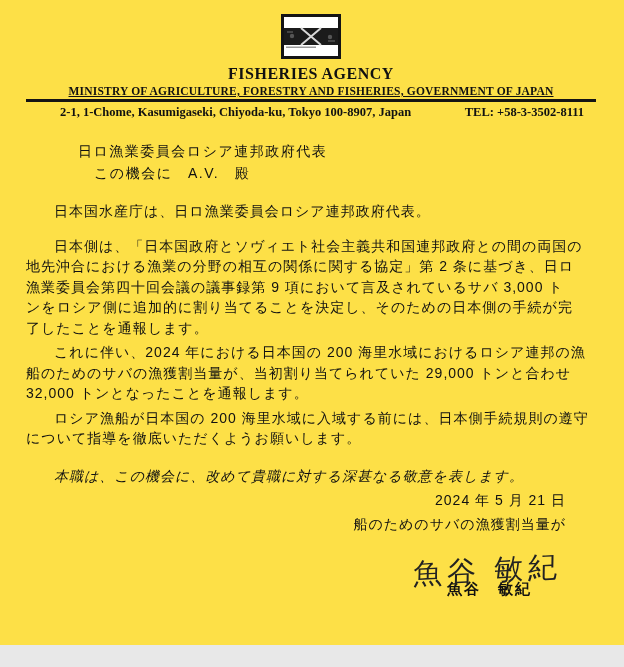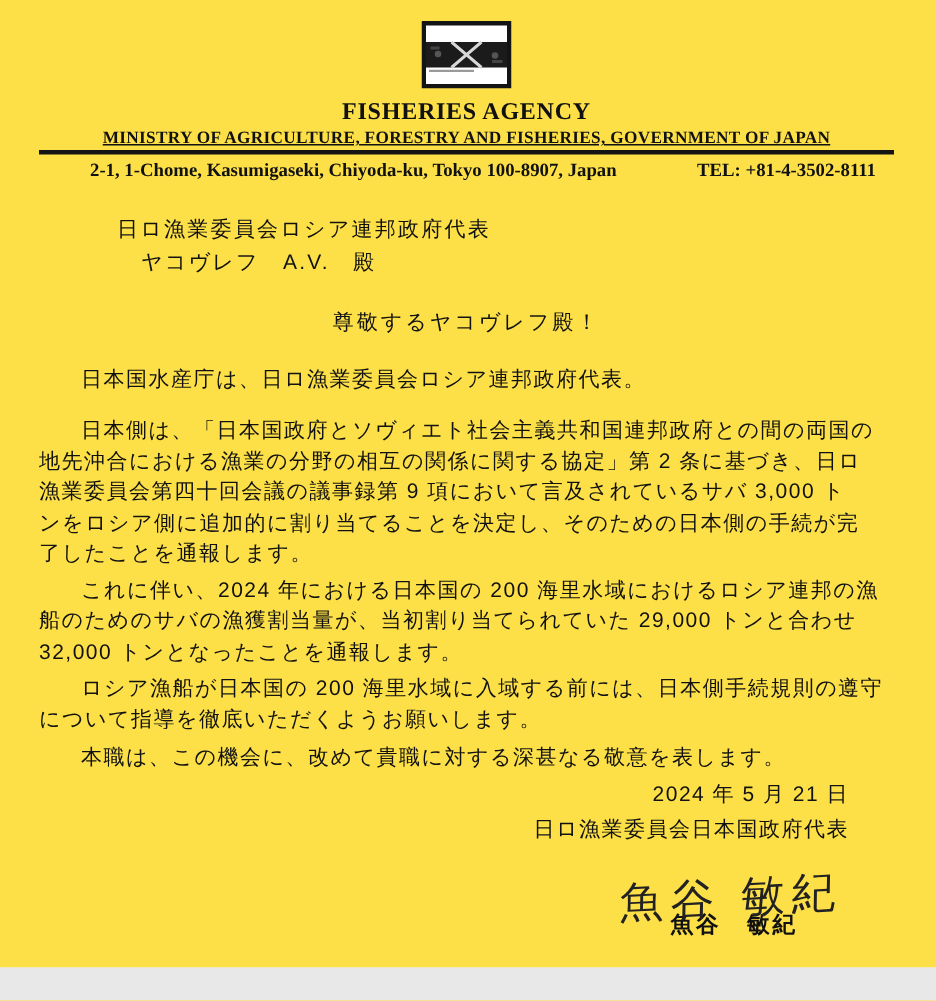--- a/index.html
+++ b/index.html
@@ -59,21 +59,21 @@
   }
   .recipient { margin-left: 52px; line-height: 22px; letter-spacing: 1.5px; }
   .recipient-name { margin-left: 16px; }
   .salutation {
     text-align: center;
     letter-spacing: 2px;
     margin-top: 19px;
   }
   .para { margin: 0 0 4px 0; white-space: pre-line; text-indent: 13px; }
   .para-first { margin-top: 17px; margin-bottom: 14px; }
-  .closing { margin-top: 5px; }
+  .closing { margin-top: 17px; font-style: italic; }
 
   
   .signoff { text-align: right; padding-right: 30px; }
   .date-line { letter-spacing: 1px; margin-bottom: 3px; }
   .sender-title { letter-spacing: 1px; }
   .handwritten {
     margin-top: 22px;
     padding-right: 4px;
     font-size: 29px;
     letter-spacing: 5px;
@@ -107,51 +107,50 @@
           <rect x="47" y="26" width="7" height="2" fill="#444"></rect>
           <rect x="5" y="32.5" width="30" height="1.5" fill="#9a9a9a"></rect>
         </svg>
       </span>
     </div>
     <div class="agency-name">FISHERIES AGENCY</div>
     <div class="ministry-line">MINISTRY OF AGRICULTURE, FORESTRY AND FISHERIES, GOVERNMENT OF JAPAN</div>
     <hr class="header-rule">
     <div class="address-row">
       <span>2-1, 1-Chome, Kasumigaseki, Chiyoda-ku, Tokyo 100-8907, Japan</span>
-      <span>TEL: +81-4-3502-8111</span>
+      <span>TEL: +58-3-3502-8111</span>
     </div>
   </div>
 
   <div class="letter">
 
     <div class="recipient">
       <div>日ロ漁業委員会ロシア連邦政府代表</div>
-      <div class="recipient-name">ヤコヴレフ　A.V.　殿</div>
+      <div class="recipient-name">この機会に　A.V.　殿</div>
     </div>
 
-    <div class="salutation">尊敬するヤコヴレフ殿！</div>
 
     <p class="para para-first">　日本国水産庁は、日ロ漁業委員会ロシア連邦政府代表。</p>
 
     <p class="para">　日本側は、「日本国政府とソヴィエト社会主義共和国連邦政府との間の両国の
 地先沖合における漁業の分野の相互の関係に関する協定」第 2 条に基づき、日ロ
 漁業委員会第四十回会議の議事録第 9 項において言及されているサバ 3,000 ト
 ンをロシア側に追加的に割り当てることを決定し、そのための日本側の手続が完
 了したことを通報します。</p>
 
     <p class="para">　これに伴い、2024 年における日本国の 200 海里水域におけるロシア連邦の漁
 船のためのサバの漁獲割当量が、当初割り当てられていた 29,000 トンと合わせ
 32,000 トンとなったことを通報します。</p>
 
     <p class="para">　ロシア漁船が日本国の 200 海里水域に入域する前には、日本側手続規則の遵守
 について指導を徹底いただくようお願いします。</p>
 
     <p class="para closing">　本職は、この機会に、改めて貴職に対する深甚なる敬意を表します。</p>
 
     <div class="signoff">
       <div class="date-line">2024 年 5 月 21 日</div>
-      <div class="sender-title">日ロ漁業委員会日本国政府代表</div>
+      <div class="sender-title">船のためのサバの漁獲割当量が</div>
       <div class="handwritten">魚谷 敏紀</div>
       <div class="typed-name">魚谷　敏紀</div>
     </div>
 
   </div>
 </div>
 
 </body></html>

